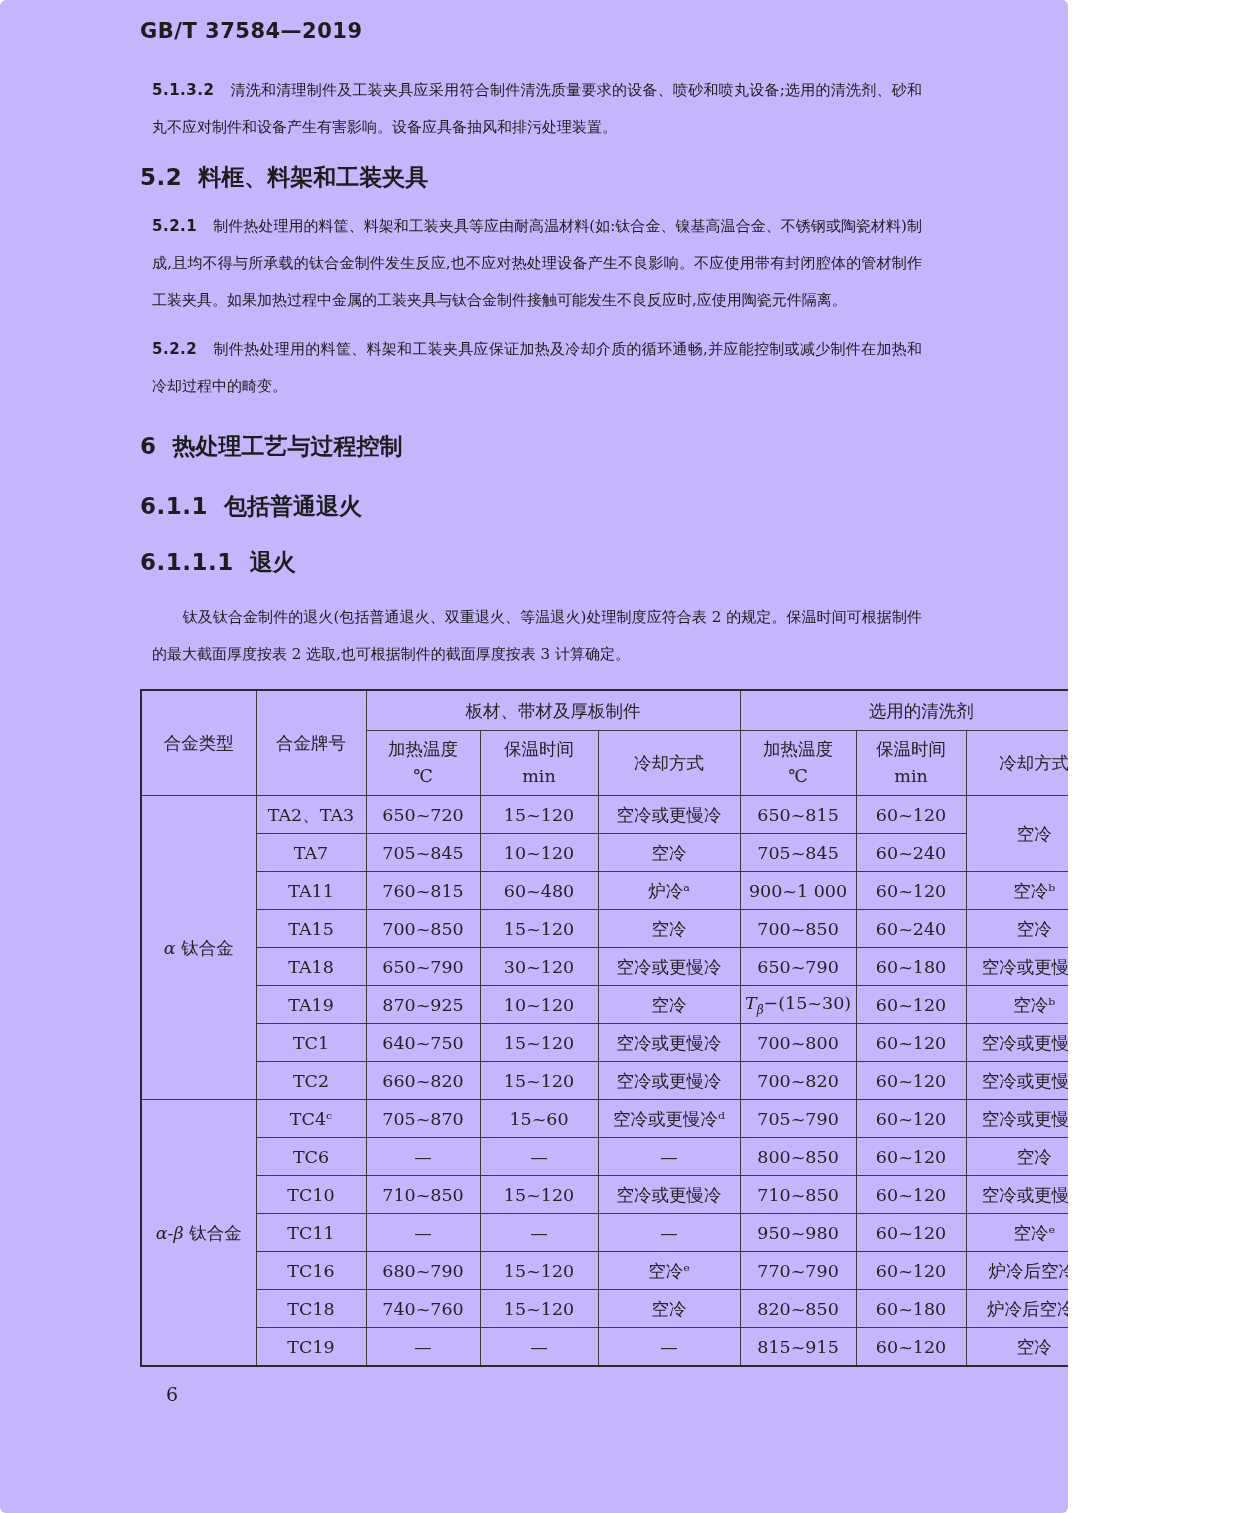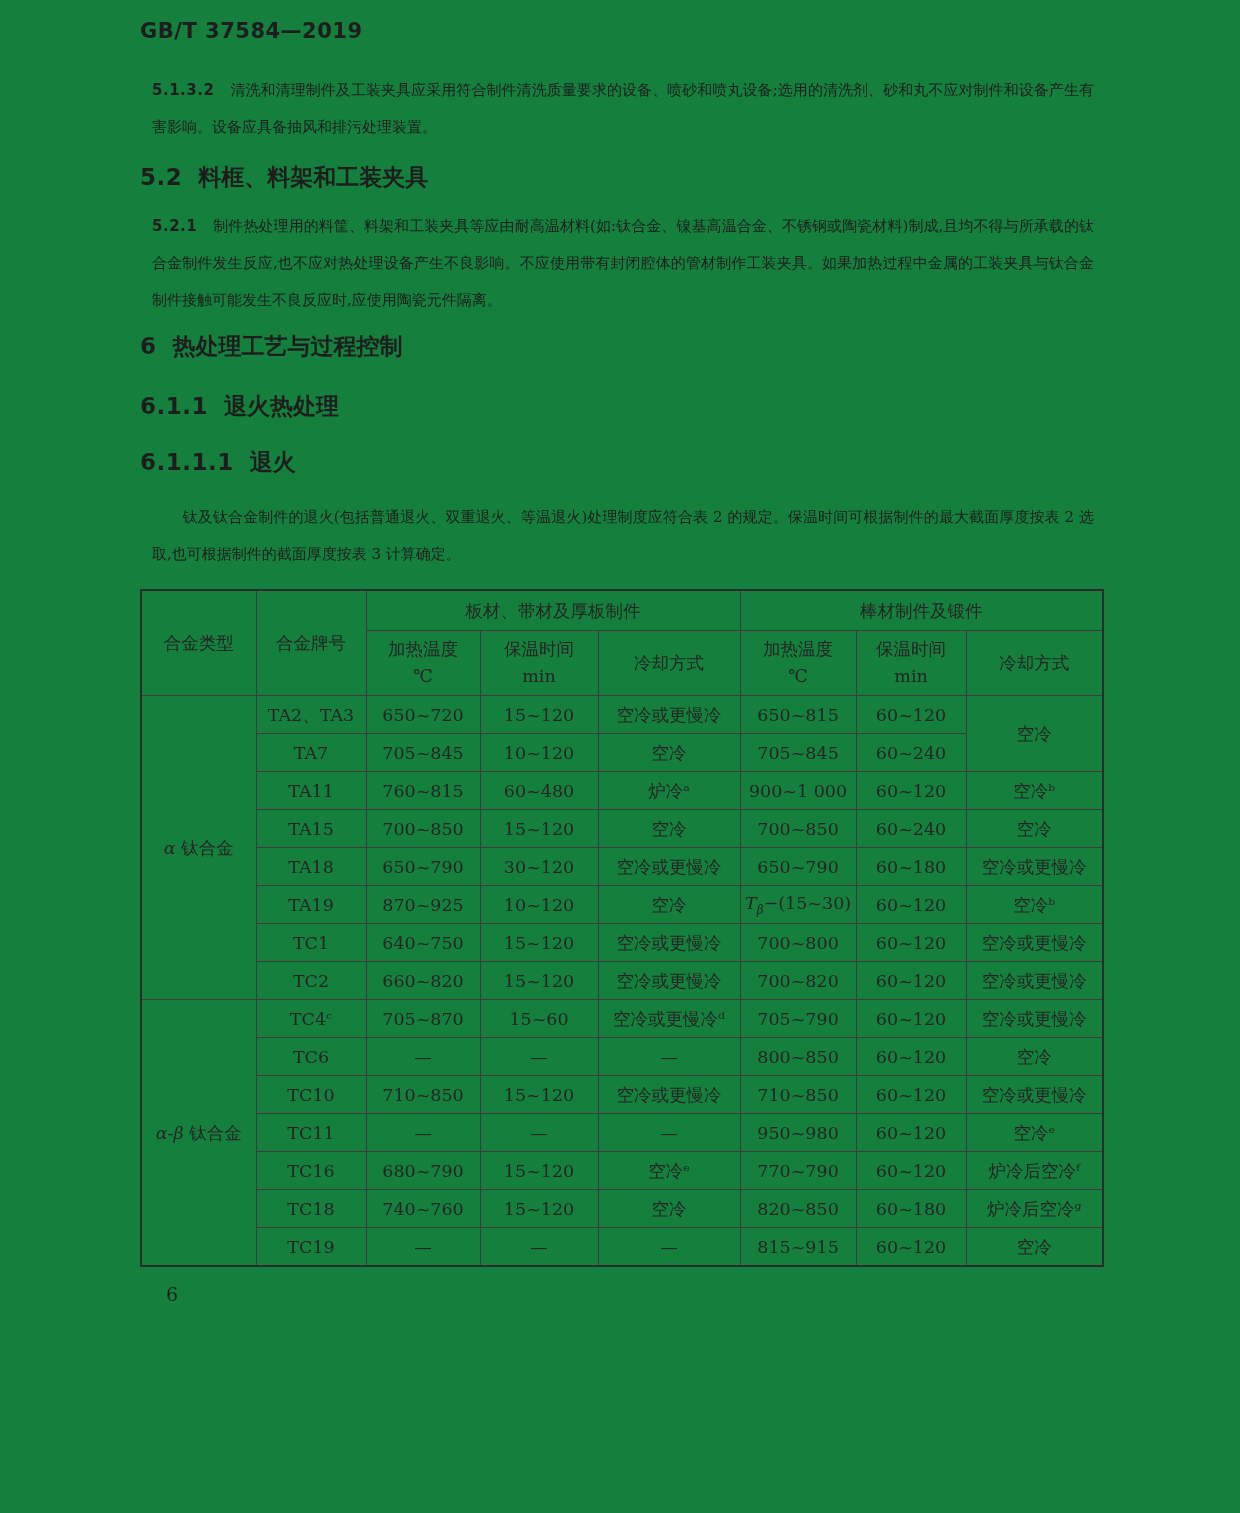--- a/index.html
+++ b/index.html
@@ -1,19 +1,19 @@
 <!DOCTYPE html>
 <html><head>
 <meta charset="utf-8">
 <style>
   html,body { margin:0; padding:0; background:#ffffff; }
   .page {
-    position:relative; width:1240px; height:1513px; background:#15803d;
+    position:relative; width:1068px; height:1513px; background:#c4b5fd;
     box-sizing:border-box; padding:16px 134px 0 140px; overflow:hidden;
-    font-family:"DejaVu Serif","Liberation Serif",serif; color:#1d1d1d;
+    font-family:"DejaVu Serif","Liberation Serif",serif; color:#1d1d1d;border-radius:6px;
   }
   .doc-num {
     font-family:"DejaVu Sans","Liberation Sans",sans-serif; font-weight:bold;
     font-size:21px; letter-spacing:0.5px; line-height:30px; margin:0 0 26px 0;
   }
   .para { font-size:15px; line-height:37px; text-align:justify; margin:12px; }
   .clause-num {
     font-family:"DejaVu Sans","Liberation Sans",sans-serif; font-weight:bold;
     margin-right:16px; letter-spacing:0.5px;
   }
@@ -54,25 +54,26 @@
 <div class="page">
 
   <div class="doc-num">GB/T 37584—2019</div>
 
   <p class="para mb16"><span class="clause-num">5.1.3.2</span><span>清洗和清理制件及工装夹具应采用符合制件清洗质量要求的设备、喷砂和喷丸设备;选用的清洗剂、砂和丸不应对制件和设备产生有害影响。设备应具备抽风和排污处理装置。</span></p>
 
   <p class="heading mb16"><span class="clause-num">5.2</span><span>料框、料架和工装夹具</span></p>
 
   <p class="para"><span class="clause-num">5.2.1</span><span>制件热处理用的料筐、料架和工装夹具等应由耐高温材料(如:钛合金、镍基高温合金、不锈钢或陶瓷材料)制成,且均不得与所承载的钛合金制件发生反应,也不应对热处理设备产生不良影响。不应使用带有封闭腔体的管材制作工装夹具。如果加热过程中金属的工装夹具与钛合金制件接触可能发生不良反应时,应使用陶瓷元件隔离。</span></p>
 
+  <p class="para mb26"><span class="clause-num">5.2.2</span><span>制件热处理用的料筐、料架和工装夹具应保证加热及冷却介质的循环通畅,并应能控制或减少制件在加热和冷却过程中的畸变。</span></p>
 
   <p class="heading mb30"><span class="clause-num">6</span><span>热处理工艺与过程控制</span></p>
 
 
-  <p class="heading mb26"><span class="clause-num">6.1.1</span><span>退火热处理</span></p>
+  <p class="heading mb26"><span class="clause-num">6.1.1</span><span>包括普通退火</span></p>
 
   <p class="heading mb22"><span class="clause-num">6.1.1.1</span><span>退火</span></p>
 
   <p class="para indent mb16"><span>钛及钛合金制件的退火(包括普通退火、双重退火、等温退火)处理制度应符合表 2 的规定。保温时间可根据制件的最大截面厚度按表 2 选取,也可根据制件的截面厚度按表 3 计算确定。</span></p>
 
 
   <table class="anneal">
     <colgroup>
       <col style="width:115px">
         <col style="width:110px">
@@ -81,21 +82,21 @@
       <col style="width:142px">
         <col style="width:116px">
         <col style="width:110px">
         <col style="width:137px">
     </colgroup>
     <thead>
       <tr class="h1">
         <th rowspan="2">合金类型</th>
         <th rowspan="2">合金牌号</th>
         <th colspan="3">板材、带材及厚板制件</th>
-        <th colspan="3">棒材制件及锻件</th>
+        <th colspan="3">选用的清洗剂</th>
       </tr>
       <tr class="h2">
         <th class="hdr2">
             <div>加热温度</div>
             <div>℃</div>
           </th>
         <th class="hdr2">
             <div>保温时间</div>
             <div>min</div>
           </th>

